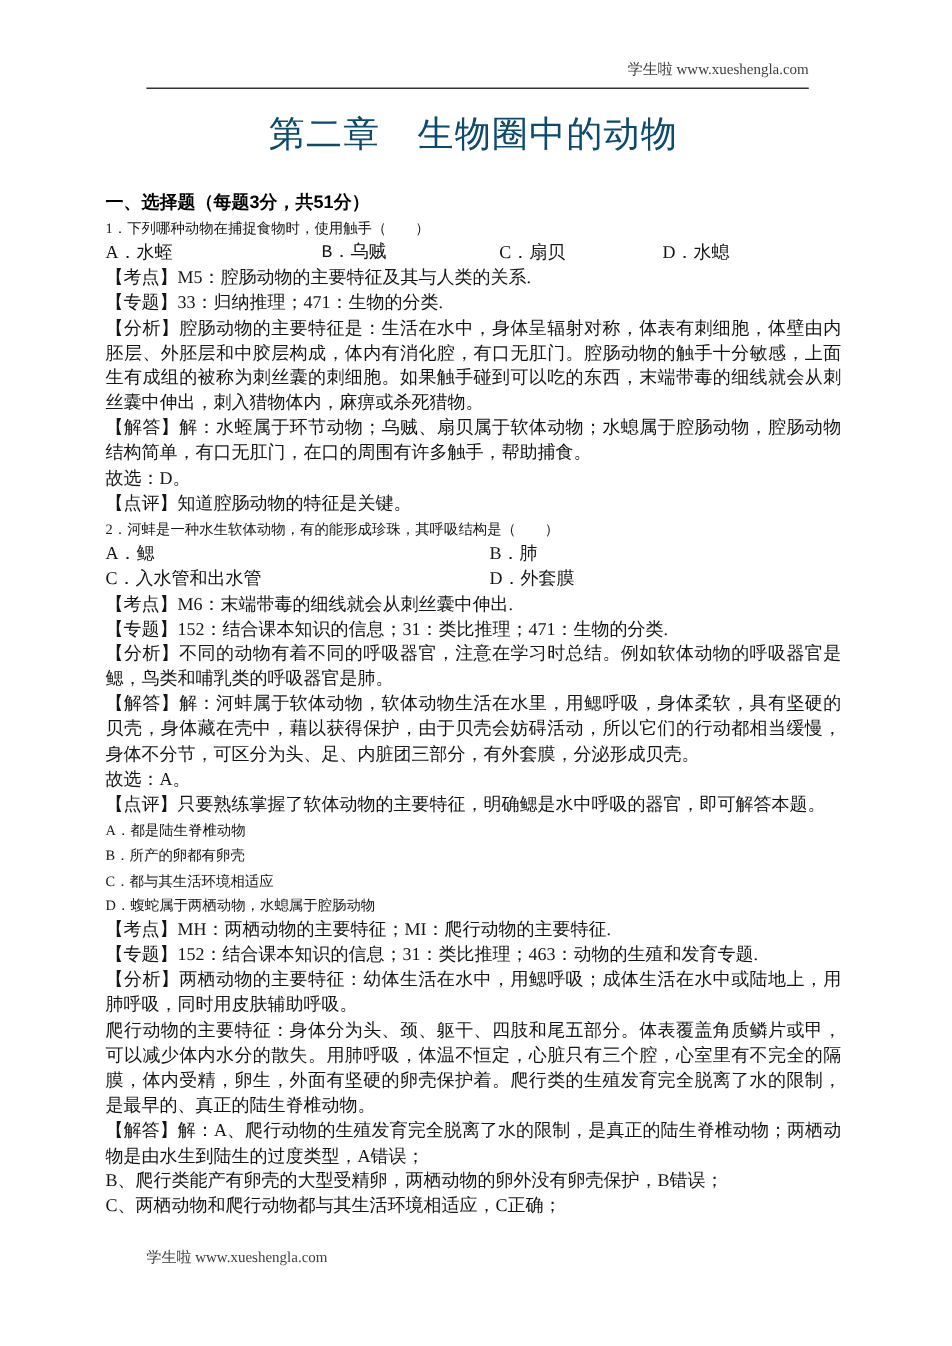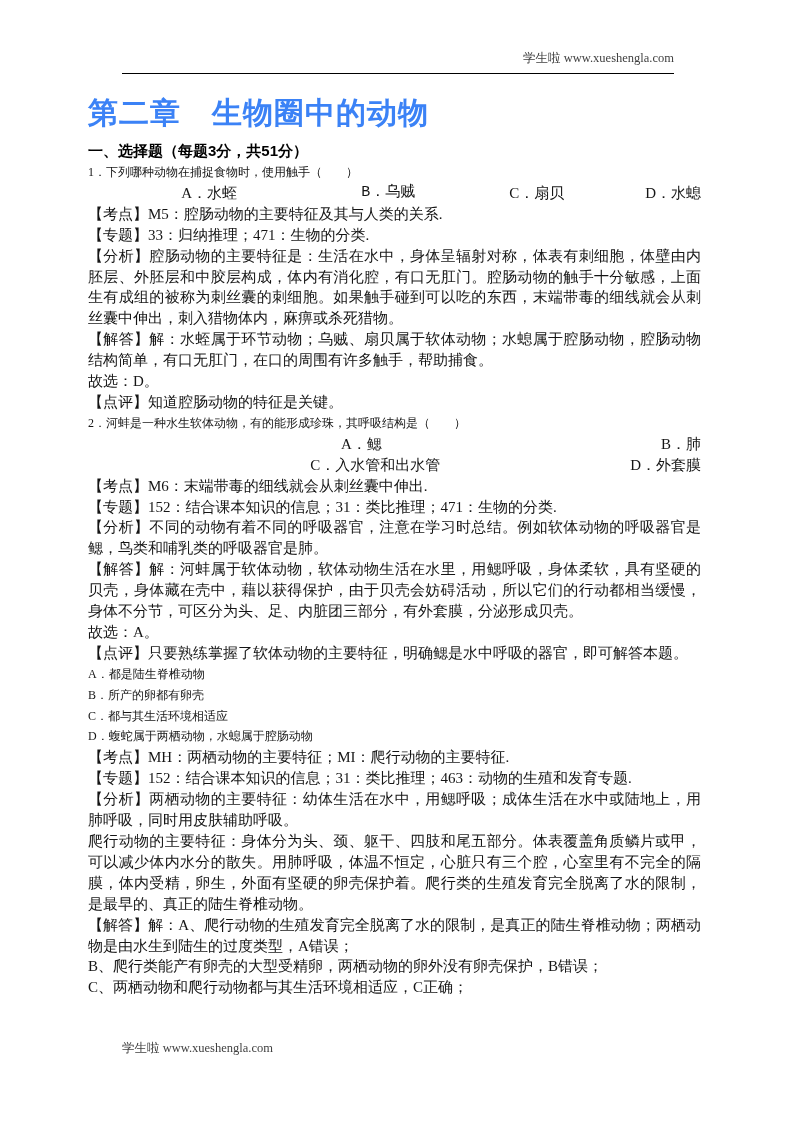--- a/index.html
+++ b/index.html
@@ -38,30 +38,30 @@
   .main{
     position:absolute;
     top:0;
     left:0;
     width:793px;
     padding:0 92px 0 88px;
     box-sizing:border-box;
   }
   .doc-title{
     margin:92px 0 0 0;
-    text-align:left;
+    text-align:center;
     font-family:"Liberation Sans", sans-serif;
-    font-weight:bold;
+    font-weight:normal;
     font-size:30px;
     line-height:42px;
-    color:#3b82f6;
+    color:#0c4a6e;
     letter-spacing:1px;
   }
   .section-heading{
-    margin:6px 0 0 0;
+    margin:24px 0 0 0;
     font-family:"Liberation Sans", sans-serif;
     font-weight:bold;
     font-size:15px;
     line-height:22px;
     color:#000;
   }
   .line{
     margin:0;
     font-size:12px;
     line-height:20.9px;
@@ -70,21 +70,20 @@
   .para{
     margin:0;
     font-size:15px;
     line-height:20.9px;
     text-align:justify;
   }
   .opt-row{
     display:flex;
     font-size:15px;
     line-height:20.9px;
-    justify-content:flex-end;
   }
   .opt-row .w180{width:180px;flex:none;}
   .opt-row .w148{width:148px;flex:none;font-family:Liberation Mono, monospace;}
   .opt-row .w136{width:136px;flex:none;}
   .opt-row .w320{width:320px;flex:none;}
   .opt{white-space:nowrap;}
 </style>
 </head>
 <body>
 

